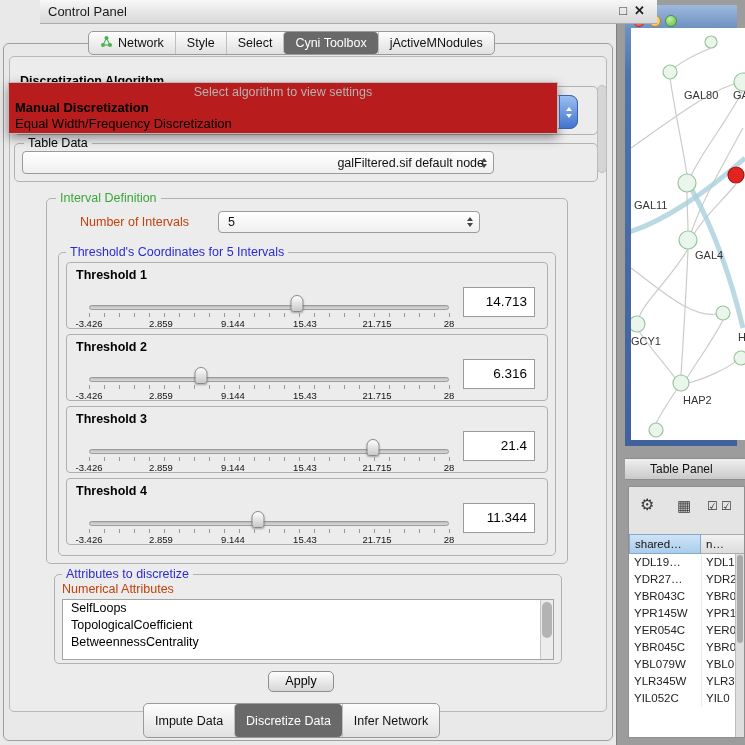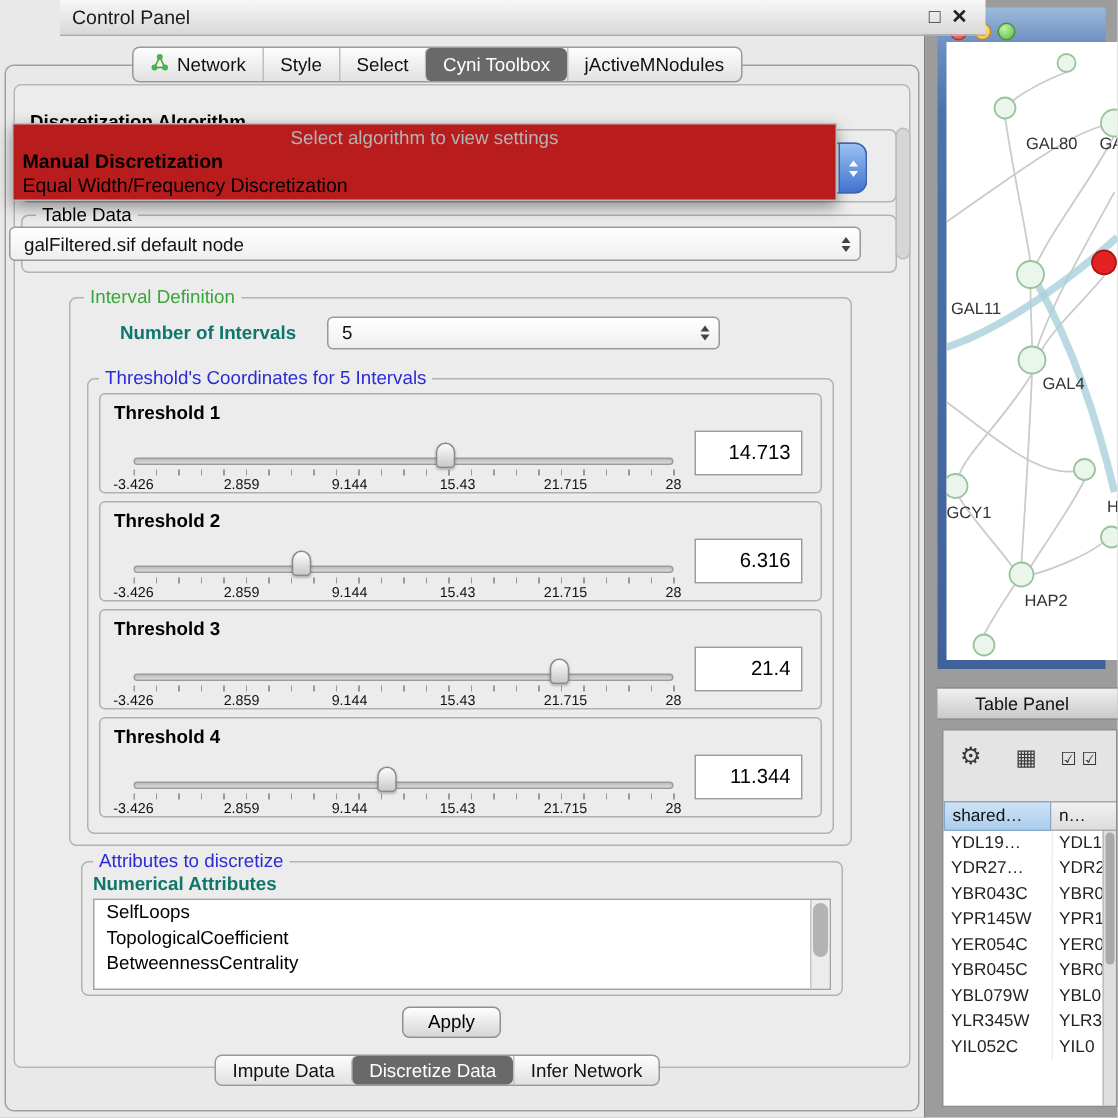--- a/index.html
+++ b/index.html
@@ -16,21 +16,21 @@
 
   .outer-pane { position:absolute; left:3px; top:43px; width:610px; height:698px; border:1px solid #9f9f9f; border-radius:6px; background:#e9e9e9; z-index:0; }
   .inner-pane { position:absolute; left:9px; top:56px; width:598px; height:656px; border:1px solid #b8b8b8; border-radius:5px; background:#ececec; z-index:1; }
 
   
   .tabstrip { position:absolute; height:24px; display:flex; align-items:stretch; background:linear-gradient(#fdfdfd,#e1e1e1); border:1px solid #9a9a9a; border-radius:5px; z-index:6; }
   .tab { display:flex; align-items:center; gap:5px; padding:0 11px; font-size:12.5px; color:#111; white-space:nowrap; }
   .tab + .tab { border-left:1px solid #bfbfbf; }
   .tab-active { background:#696969; color:#fff; border-radius:4px; }
   .top-tabs { left:88px; top:31px; }
-  .bottom-tabs { left:143px; top:703px; height:21px; }
+  .bottom-tabs { left:143px; top:703px; height:35px; }
 
   
   .groupbox { position:absolute; border:1px solid #b2b2b2; border-radius:5px; z-index:2; }
   .gtitle { position:absolute; font-size:12.5px; background:#ececec; padding:0 4px; z-index:3; white-space:nowrap; }
   .gt-bold { font-weight:bold; color:#000; }
   .gt-green { color:#3aa63a; }
   .gt-blue { color:#2b2bd5; }
 
   
   .combo { position:absolute; background:linear-gradient(#ffffff,#efefef); border:1px solid #9a9a9a; border-radius:4px; font-size:12.5px; color:#111; display:flex; align-items:center; padding:0 9px; z-index:3; }
@@ -44,21 +44,21 @@
   .wtri-down { width:0; height:0; border-left:3.5px solid transparent; border-right:3.5px solid transparent; border-top:4px solid #fff; }
 
   
   .popup { position:absolute; left:8px; top:82px; width:550px; height:52px; background:#b91c1c; border:1px solid #b9b9b9; box-shadow:0 4px 10px rgba(0,0,0,.42); z-index:4; }
   .ph { margin-top:2px; text-align:center; color:#b3b3b3; font-size:12.5px; }
   .opt { font-size:13px; margin:1px 3px 0 6px; color:#000; }
   .opt-b { font-weight:bold; }
 
   .cp-scroll { position:absolute; left:597px; top:85px; width:10px; height:88px; background:#d6d6d6; border:1px solid #bdbdbd; border-radius:5px; z-index:3; }
 
-  .bold-label { position:absolute; font-weight:bold; font-size:12.5px; color:#0f766e; z-index:3; }
+  .bold-label { position:absolute; font-weight:normal; font-size:12.5px; color:#c2410c; z-index:3; }
 
   
   .tbox { position:absolute; left:66px; width:482px; height:67px; border:1px solid #b0b0b0; border-radius:4px; background:#ececec; z-index:3; }
   .tlabel { position:absolute; left:9px; top:5px; font-weight:bold; font-size:12.5px; }
   .track { position:absolute; left:22px; top:42px; width:360px; height:5px; background:linear-gradient(#bdbdbd,#dadada); border:1px solid #9b9b9b; border-radius:3px; }
   .rail { position:absolute; left:22px; top:32px; width:360px; height:18px; }
   .thumb { position:absolute; top:0; width:13px; height:17px; transform:translateX(-50%); background:linear-gradient(#fdfdfd,#c9c9c9); border:1px solid #898989; border-radius:7px 7px 3px 3px; box-shadow:0 1px 2px rgba(0,0,0,.3); }
   .ticks { position:absolute; left:22px; top:50px; width:361px; height:4px; background-image:repeating-linear-gradient(to right,#999 0,#999 1px,transparent 1px,transparent 15px); }
   .slabel { position:absolute; top:55px; font-size:9.5px; color:#111; transform:translateX(-50%); white-space:nowrap; }
   .s0{left:22px}.s1{left:94px}.s2{left:166px}.s3{left:238px}.s4{left:310px}.s5{left:382px}
@@ -156,21 +156,21 @@
     <div class="popup">
       <div class="ph">Select algorithm to view settings</div>
       <div class="opt opt-b">Manual Discretization</div>
       <div class="opt">Equal Width/Frequency Discretization</div>
     </div>
 
     <div class="cp-scroll"></div>
 
     <div class="groupbox" style="left:14px; top:143px; width:584px; height:39px;"></div>
     <div class="gtitle" style="left:24px; top:136px; color:#000;">Table Data</div>
-    <div class="combo" style="left:6px; top:151px; width:568px; height:23px;">
+    <div class="combo" style="left:22px; top:151px; width:472px; height:23px;justify-content:flex-end;">
       <span>galFiltered.sif default node</span>
       <span class="arrows">
           <span class="tri-up"></span>
           <span class="tri-down"></span>
         </span>
     </div>
 
     <div class="groupbox" style="left:46px; top:198px; width:522px; height:366px;"></div>
     <div class="gtitle gt-green" style="left:56px; top:191px;">Interval Definition</div>
 

